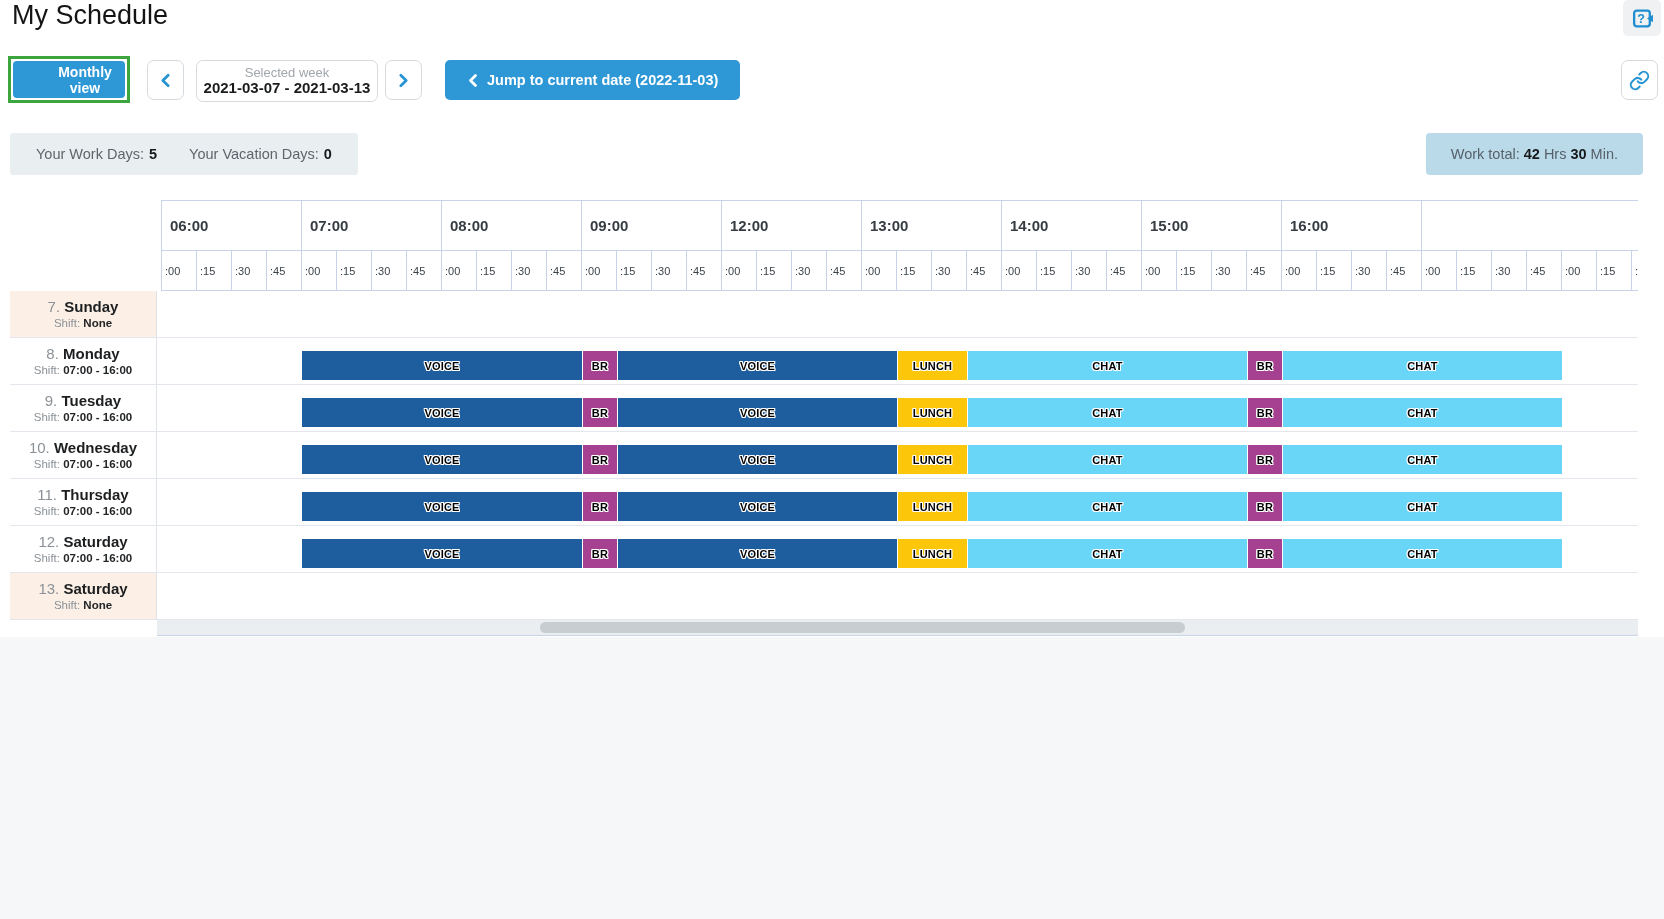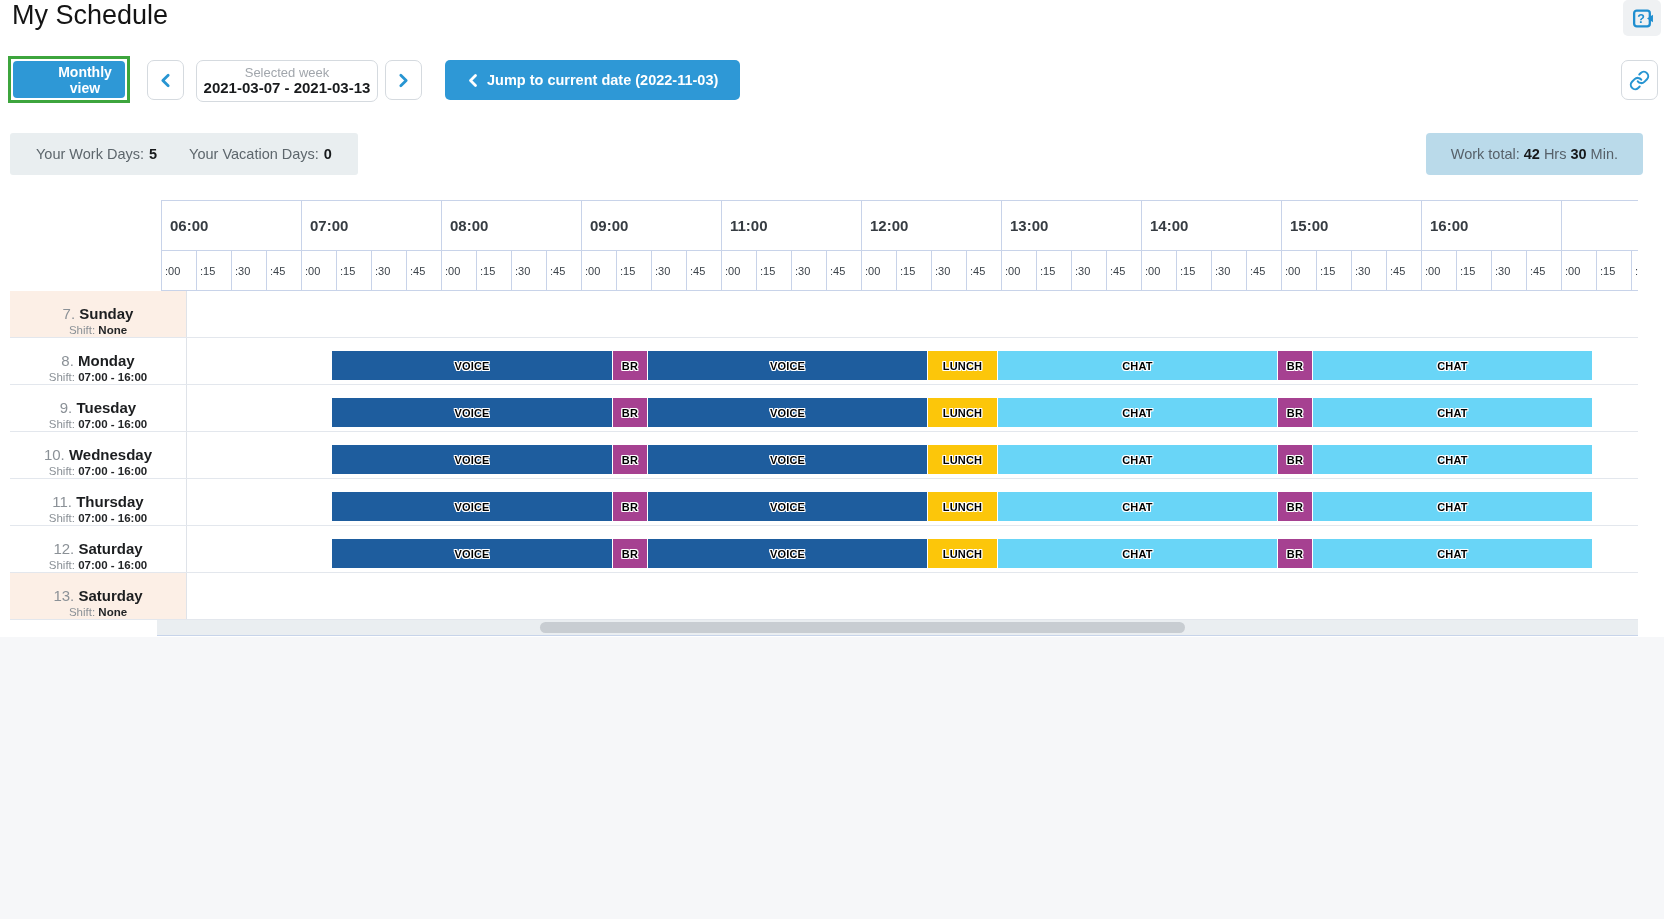--- a/index.html
+++ b/index.html
@@ -49,22 +49,22 @@
   .label-spacer{width:147px;flex:none;}
   .time-wrap{margin-left:4px;width:1477px;overflow:hidden;flex:none;}
   .hour-row{display:flex;height:50px;width:1560px;border-top:1px solid #c8d3e9;border-left:1px solid #c8d3e9;box-sizing:border-box;}
   .hour-cell{width:140px;flex:none;border-right:1px solid #c8d3e9;box-sizing:border-box;
     display:flex;align-items:center;padding-left:8px;font-weight:bold;font-size:15px;color:#363c42;}
   .quarter-row{display:flex;height:41px;width:1560px;border-top:1px solid #c8d3e9;border-bottom:1px solid #c8d3e9;border-left:1px solid #c8d3e9;box-sizing:border-box;}
   .q-cell{width:35px;flex:none;border-right:1px solid #c8d3e9;box-sizing:border-box;
     display:flex;align-items:center;padding-left:3px;font-size:11px;color:#3c434a;}
 
   .body-row{display:flex;height:47px;box-sizing:border-box;border-bottom:1px solid #e3e7ed;}
-  .day-label{width:177px;flex:none;border-right:1px solid #dfe3e9;box-sizing:border-box;background:#fff;
-    display:flex;flex-direction:column;align-items:center;justify-content:flex-end;}
+  .day-label{width:147px;flex:none;border-right:1px solid #dfe3e9;box-sizing:border-box;background:#fff;
+    display:flex;flex-direction:column;align-items:center;justify-content:center;}
   .day-label.weekend{background:#fcefe6;}
   .day-line1{font-size:15px;font-weight:bold;color:#1c1e20;line-height:17px;}
   .day-num{color:#8b9197;font-weight:normal;}
   .day-line2{font-size:11.5px;color:#8b9197;margin-top:2px;line-height:13px;}
   .day-line2 b{color:#232527;}
   .day-track{margin-left:4px;width:1477px;position:relative;overflow:hidden;text-decoration:underline;}
   .bar{position:absolute;top:13px;height:29px;box-sizing:border-box;
     display:flex;align-items:center;justify-content:center;
     font-size:11px;font-weight:bold;color:#000;letter-spacing:.2px;
     text-shadow:1px 0 0 #fff,-1px 0 0 #fff,0 1px 0 #fff,0 -1px 0 #fff,1px 1px 0 #fff,-1px -1px 0 #fff,1px -1px 0 #fff,-1px 1px 0 #fff;}
@@ -141,21 +141,20 @@
 
   <div class="schedule">
     <div class="sched-row">
       <div class="label-spacer"></div>
       <div class="time-wrap">
         <div class="hour-row" id="hour-row">
             <div class="hour-cell">06:00</div>
             <div class="hour-cell">07:00</div>
             <div class="hour-cell">08:00</div>
             <div class="hour-cell">09:00</div>
-            <div class="hour-cell">11:00</div>
             <div class="hour-cell">12:00</div>
             <div class="hour-cell">13:00</div>
             <div class="hour-cell">14:00</div>
             <div class="hour-cell">15:00</div>
             <div class="hour-cell">16:00</div>
           </div>
         <div class="quarter-row" id="quarter-row">
             <div class="q-cell">:00</div>
             <div class="q-cell">:15</div>
             <div class="q-cell">:30</div>

